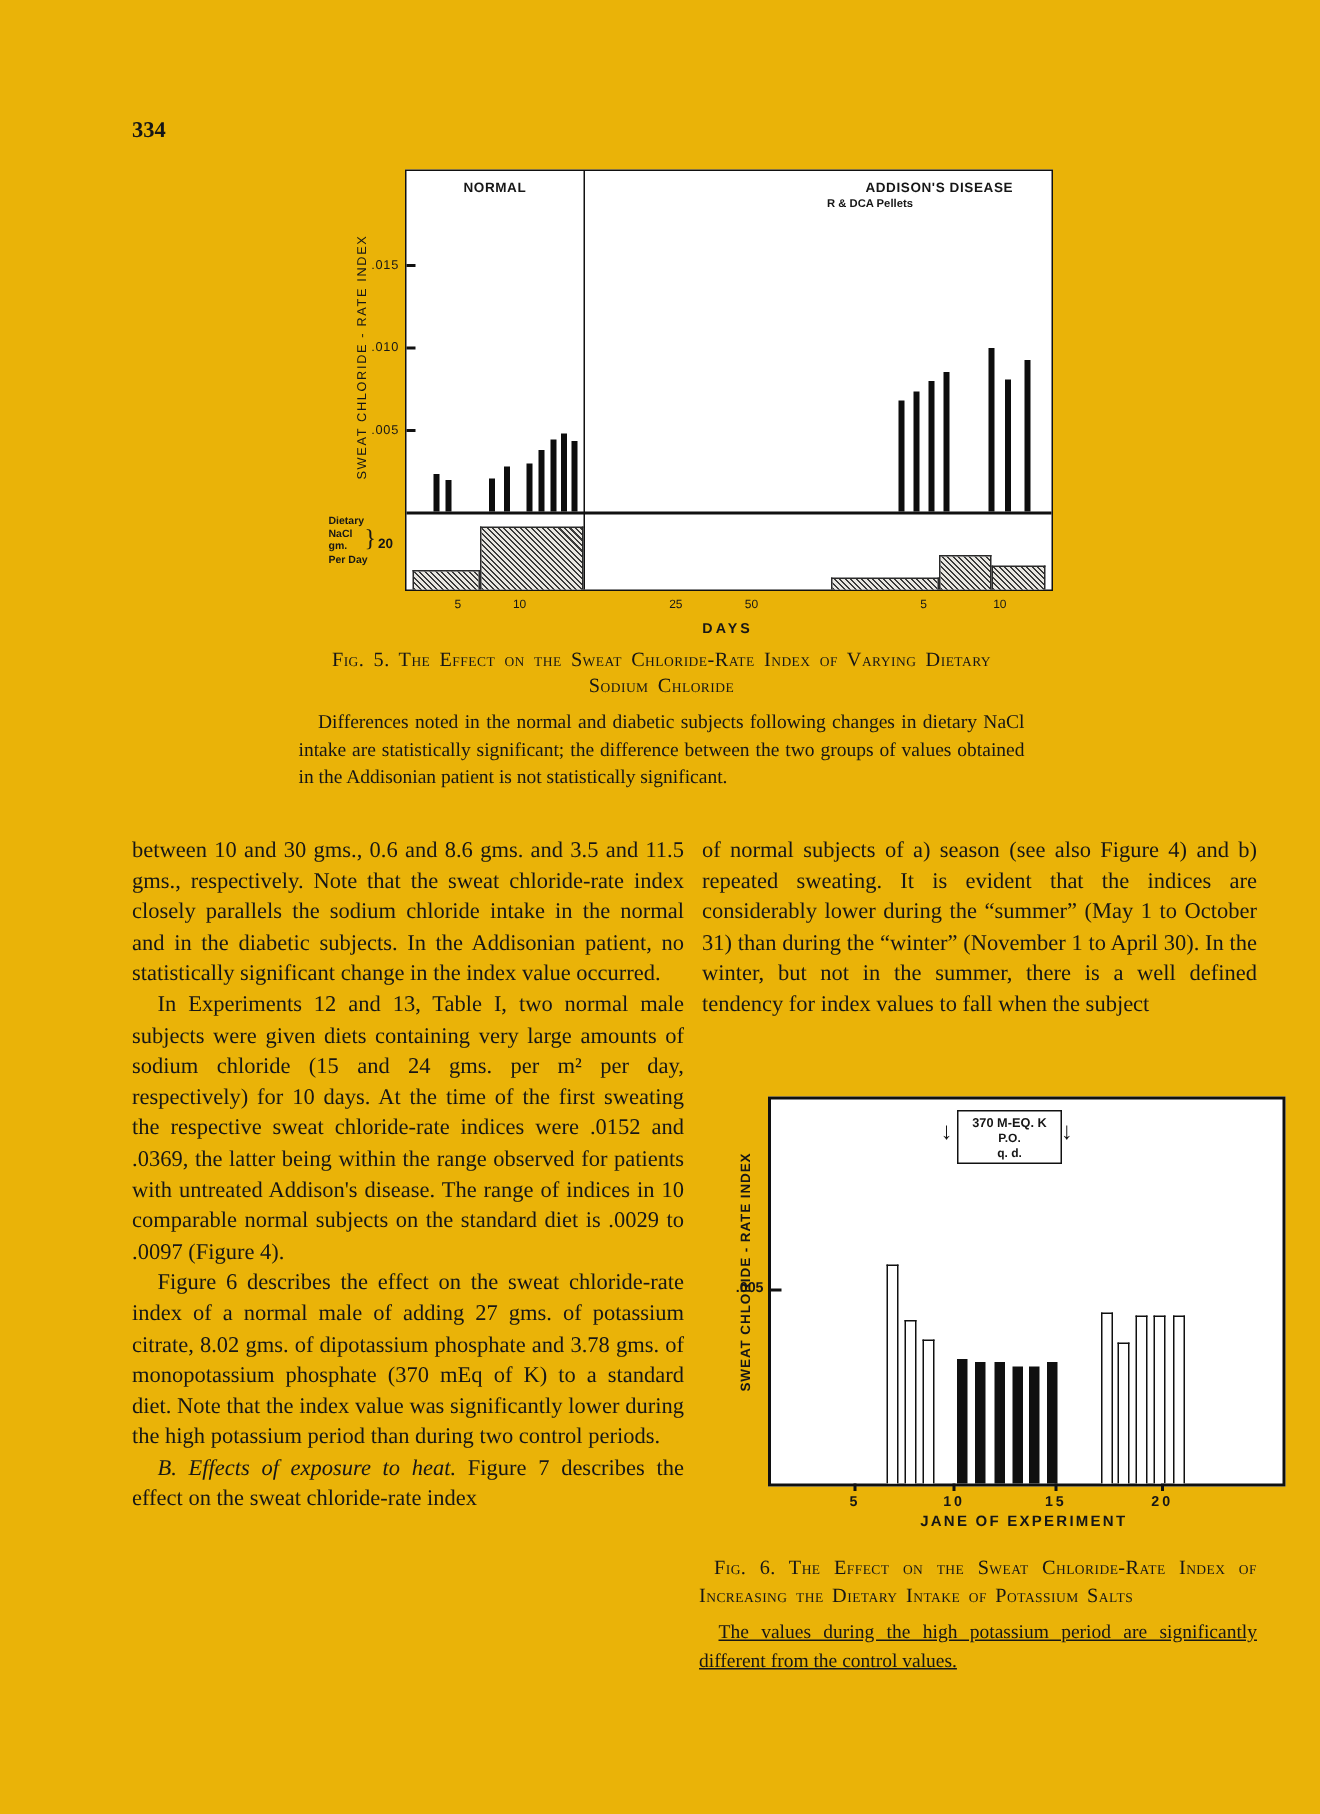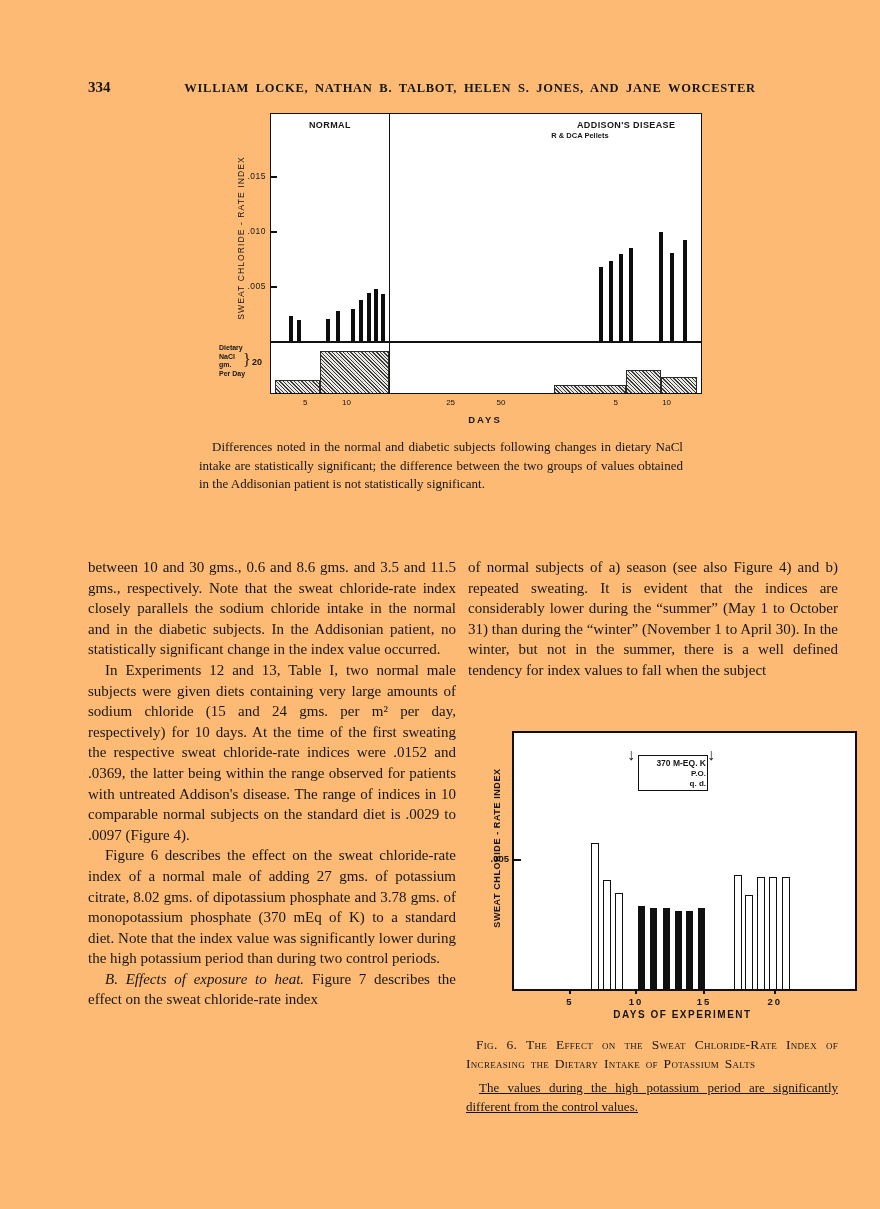--- a/index.html
+++ b/index.html
@@ -1,16 +1,16 @@
 <!DOCTYPE html>
 <html><head>
 <meta charset="utf-8">
 <style>
   html,body{margin:0;padding:0;background:#ffffff;}
-  .page{position:relative;width:880px;height:1209px;background:#fdba74;color:#161616;font-family:"Liberation Serif",serif;overflow:hidden;}
+  .page{position:relative;width:880px;height:1209px;background:#eab308;color:#161616;font-family:"Liberation Serif",serif;overflow:hidden;}
 
   
   .pagenum{position:absolute;left:88px;top:79px;font:700 15px "Liberation Serif",serif;}
   .runhead{position:absolute;left:120px;right:60px;top:81px;text-align:center;font:700 12.5px "Liberation Serif",serif;letter-spacing:.7px;word-spacing:3px;}
 
   
   #fig5-box{position:absolute;left:270px;top:113px;width:430px;height:279px;border:1.5px solid #111;background:#fff;}
   .f5-panel{position:absolute;top:0;bottom:0;}
   .f5-title{font:700 9px "Liberation Sans",sans-serif;text-align:center;margin-top:6px;letter-spacing:.4px;}
   .f5-sub{font:700 7.5px "Liberation Sans",sans-serif;margin-top:1px;}
@@ -34,21 +34,21 @@
 
   
   .col{position:absolute;top:557px;}
   .col-left{left:88px;width:368px;}
   .col-right{left:468px;width:370px;}
   .col p{margin:0;font:15px/20.6px "Liberation Serif",serif;text-align:justify;}
   .col p.ind{text-indent:17px;}
 
   
   #fig6-box{position:absolute;left:512px;top:731px;width:341px;height:256px;border:2px solid #101010;background:#fff;}
-  .f6-annbox{position:absolute;left:124px;top:22px;width:66px;border:1.5px solid #111;padding:2px 1px;text-align:right;background:#fff;}
+  .f6-annbox{position:absolute;left:124px;top:7px;width:66px;border:1.5px solid #111;padding:2px 1px;text-align:center;background:#fff;}
   .ab1{font:700 8.5px "Liberation Sans",sans-serif;}
   .ab2{font:700 8px "Liberation Sans",sans-serif;margin-top:1px;}
   .f6-arrow{position:absolute;top:13px;font:700 16px "Liberation Sans",sans-serif;}
   .f6-bar{position:absolute;bottom:0;}
   .f6-bar.open{width:8px;border:1.8px solid #101010;border-bottom:none;background:#fff;box-sizing:border-box;}
   .f6-bar.filled{width:7px;background:#101010;}
   .f6-ytick{position:absolute;left:-33px;width:28px;text-align:right;font:700 9.5px "Liberation Sans",sans-serif;}
   .f6-ytickmark{position:absolute;left:0;width:7px;height:2px;background:#101010;}
   .f6-xtickmark{position:absolute;top:100%;width:2px;height:5px;background:#101010;}
   .f6-xtick{position:absolute;top:calc(100% + 7px);width:26px;text-align:center;font:700 9.5px "Liberation Sans",sans-serif;letter-spacing:2px;}
@@ -58,21 +58,20 @@
   .cap6{position:absolute;left:466px;top:1036px;width:372px;}
   .cap-head6{font:13.5px/18.5px "Liberation Serif",serif;font-variant:small-caps;letter-spacing:.3px;word-spacing:2px;text-align:justify;text-indent:10px;}
   .cap-body6{margin:6px 0 0;font:13px/18.5px "Liberation Serif",serif;text-align:justify;text-indent:13px;text-decoration:underline;}
 </style>
 </head>
 <body>
 
 <div class="page">
 
   <span class="pagenum">334</span>
-  <div class="runhead">WILLIAM LOCKE, NATHAN B. TALBOT, HELEN S. JONES, AND JANE WORCESTER</div>
 
   <div class="vlabel f5-ylabel">SWEAT CHLORIDE - RATE INDEX</div>
   <div id="fig5-box">
       <div class="f5-baseline" style="top: 227px;"></div>
       <div class="f5-panel" style="left: 0px; width: 117.82px; border-right: 1.5px solid rgb(17, 17, 17);">
         <div class="f5-title">NORMAL</div>
         <div class="f5-bar" style="left: 18.0294px; height: 25.3px; bottom: 52px;"></div>
         <div class="f5-bar" style="left: 26.2768px; height: 20.9px; bottom: 52px;"></div>
         <div class="f5-bar" style="left: 54.5536px; height: 22px; bottom: 52px;"></div>
         <div class="f5-bar" style="left: 65.1574px; height: 29.7px; bottom: 52px;"></div>
@@ -115,20 +114,21 @@
     <div>Dietary</div>
     <div>NaCl</div>
     <div>gm.</div>
     <div>Per Day</div>
   </div>
   <span class="nacl-brace">}</span>
   <span class="nacl-20">20</span>
   <div class="f5-xlabel">DAYS</div>
 
   <div class="cap5">
+    <div class="cap-head">Fig. 5. The Effect on the Sweat Chloride-Rate Index of Varying Dietary Sodium Chloride</div>
     <p class="cap-body">Differences noted in the normal and diabetic subjects following changes in dietary NaCl intake are statistically significant; the difference between the two groups of values obtained in the Addisonian patient is not statistically significant.</p>
   </div>
 
   <div class="col col-left">
     <p>between 10 and 30 gms., 0.6 and 8.6 gms. and 3.5 and 11.5 gms., respectively.  Note that the sweat chloride-rate index closely parallels the sodium chloride intake in the normal and in the diabetic subjects.  In the Addisonian patient, no statistically significant change in the index value occurred.</p>
     <p class="ind">In Experiments 12 and 13, Table I, two normal male subjects were given diets containing very large amounts of sodium chloride (15 and 24 gms. per m² per day, respectively) for 10 days.  At the time of the first sweating the respective sweat chloride-rate indices were .0152 and .0369, the latter being within the range observed for patients with untreated Addison's disease.  The range of indices in 10 comparable normal subjects on the standard diet is .0029 to .0097 (Figure 4).</p>
     <p class="ind">Figure 6 describes the effect on the sweat chloride-rate index of a normal male of adding 27 gms. of potassium citrate, 8.02 gms. of dipotassium phosphate and 3.78 gms. of monopotassium phosphate (370 mEq of K) to a standard diet.  Note that the index value was significantly lower during the high potassium period than during two control periods.</p>
     <p class="ind"><i>B. Effects of exposure to heat.</i><span>  Figure 7 describes the effect on the sweat chloride-rate index</span></p>
   </div>
   <div class="col col-right">
@@ -162,20 +162,20 @@
       <div class="f6-ytickmark" style="top: 126px;"></div>
       <div class="f6-xtickmark" style="left: 54.924px;"></div>
       <span class="f6-xtick" style="left: 42.924px;">5</span>
       <div class="f6-xtickmark" style="left: 121.078px;"></div>
       <span class="f6-xtick" style="left: 109.078px;">10</span>
       <div class="f6-xtickmark" style="left: 188.937px;"></div>
       <span class="f6-xtick" style="left: 176.937px;">15</span>
       <div class="f6-xtickmark" style="left: 259.865px;"></div>
       <span class="f6-xtick" style="left: 247.865px;">20</span>
     </div>
-  <div class="f6-xlabel">DAYS OF EXPERIMENT</div>
+  <div class="f6-xlabel">JANE OF EXPERIMENT</div>
 
   <div class="cap6">
     <div class="cap-head6">Fig. 6. The Effect on the Sweat Chloride-Rate Index of Increasing the Dietary Intake of Potassium Salts</div>
     <p class="cap-body6">The values during the high potassium period are significantly different from the control values.</p>
   </div>
 
 </div>
 
 </body></html>

